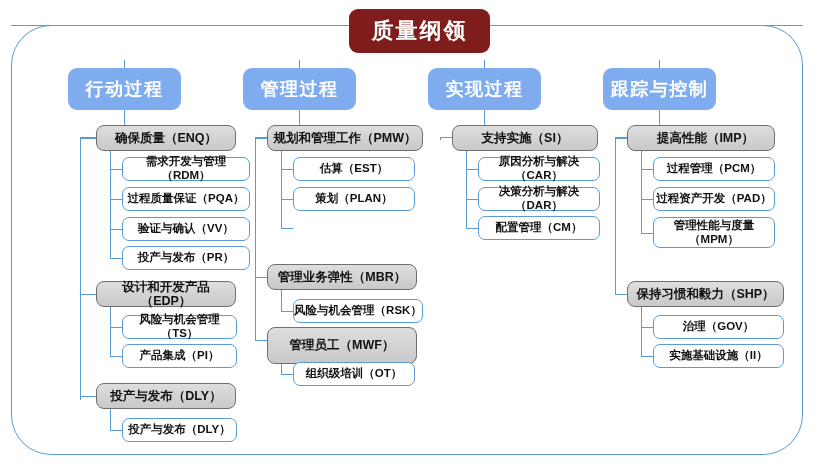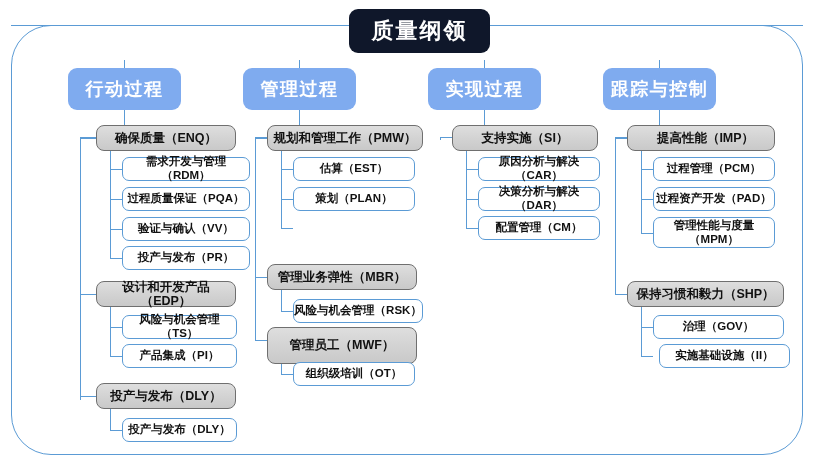--- a/index.html
+++ b/index.html
@@ -21,21 +21,21 @@
     border-radius:40px;
     box-sizing:border-box;
     background:transparent;
   }
 
   
   .root-title{
     position:absolute;
     left:349px;top:9px;
     width:141px;height:44px;
-    background:#0f172a;
+    background:#7f1d1d;
     border-radius:9px;
     color:#ffffff;
     font-size:22px;
     font-weight:bold;
     letter-spacing:2px;
     display:flex;align-items:center;justify-content:center;
     box-sizing:border-box;
     z-index:6;
   }
 
@@ -194,15 +194,15 @@
   <div class="ln h" style="left:641px;top:233px;width:12px;"></div>
   <div class="leaf" style="left:653px;top:157px;width:122px;height:24px;">过程管理（PCM）</div>
   <div class="leaf" style="left:653px;top:187px;width:122px;height:24px;">过程资产开发（PAD）</div>
   <div class="leaf" style="left:653px;top:217px;width:122px;height:31px;">管理性能与度量（MPM）</div>
 
   <div class="grp" style="left:627px;top:281px;width:157px;height:26px;">保持习惯和毅力（SHP）</div>
   <div class="ln v" style="left:641px;top:307px;height:50px;"></div>
   <div class="ln h" style="left:641px;top:327px;width:12px;"></div>
   <div class="ln h" style="left:641px;top:356px;width:12px;"></div>
   <div class="leaf" style="left:653px;top:315px;width:131px;height:24px;">治理（GOV）</div>
-  <div class="leaf" style="left:653px;top:344px;width:131px;height:24px;margin-left:6px;">实施基础设施（II）</div>
+  <div class="leaf" style="left:653px;top:344px;width:131px;height:24px;">实施基础设施（II）</div>
 
 </div>
 
 </body></html>

